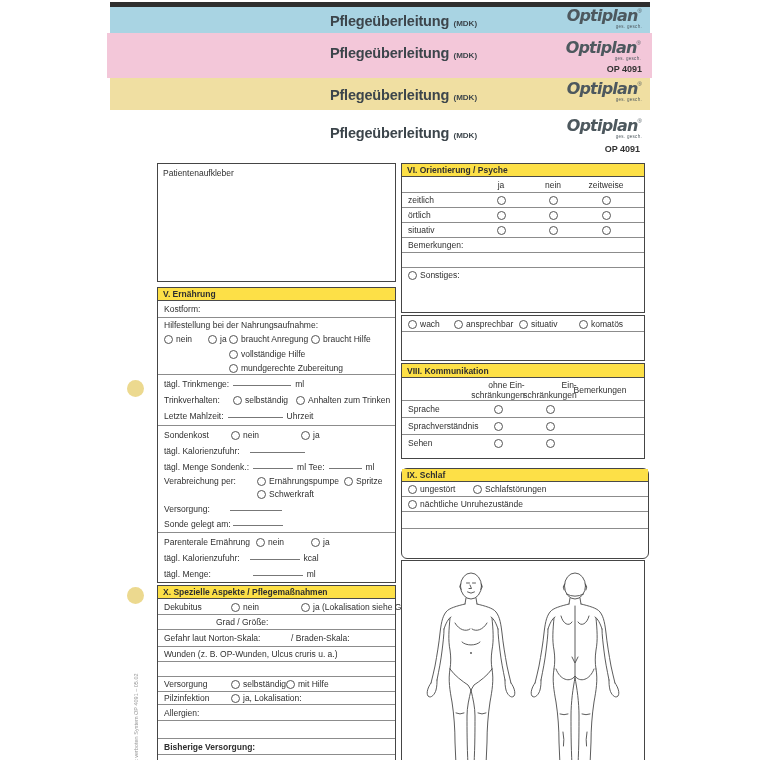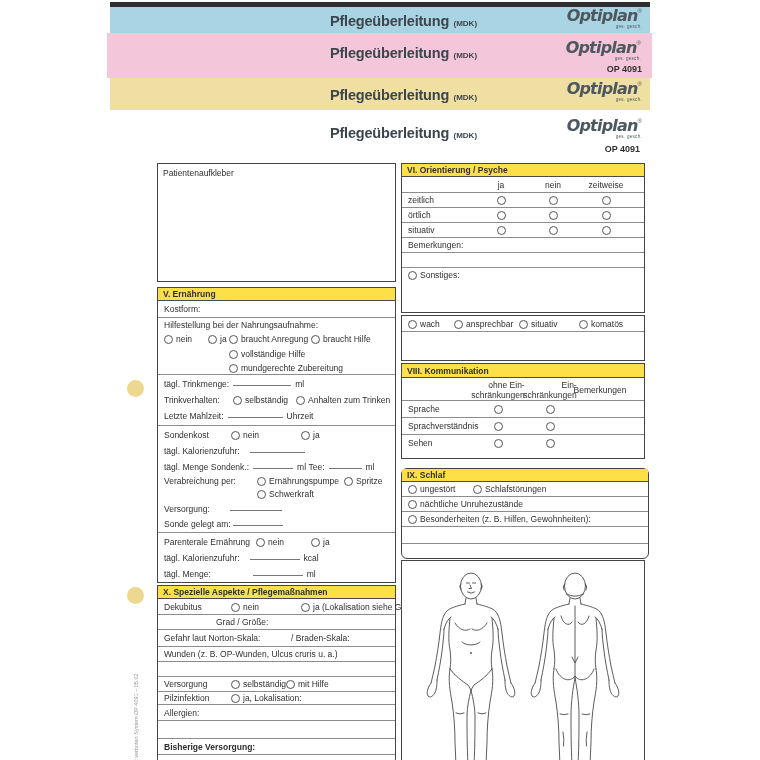--- a/index.html
+++ b/index.html
@@ -278,23 +278,20 @@
 
   <div class="tbl" style="left:401px;top:468px;width:248px;height:91px;border-radius:6px;">
     <div class="sec">IX. Schlaf</div>
     <div class="row h15">
       <span class="opt" style="left:6px"><span class="rb"></span><span>ungestört</span></span>
       <span class="opt" style="left:71px"><span class="rb"></span><span>Schlafstörungen</span></span>
     </div>
     <div class="row h15">
       <span class="opt" style="left:6px"><span class="rb"></span><span>nächtliche Unruhezustände</span></span>
     </div>
-    <div class="row h15">
-      <span class="opt" style="left:6px"><span class="rb"></span><span>Besonderheiten (z. B. Hilfen, Gewohnheiten):</span></span>
-    </div>
     <div class="row h17"></div>
     <div class="row h16"></div>
   </div>
 
   <div class="diagram">
     <div class="fig" style="left:24px;">
       <svg width="90" height="194" viewBox="0 0 90 194">
         <ellipse cx="45" cy="14" rx="10.5" ry="13"></ellipse>
         <path d="M40.5,11 h3 M46.5,11 h3"></path>
         <path d="M44,13 l1.5,3.5 h-2.5"></path>

